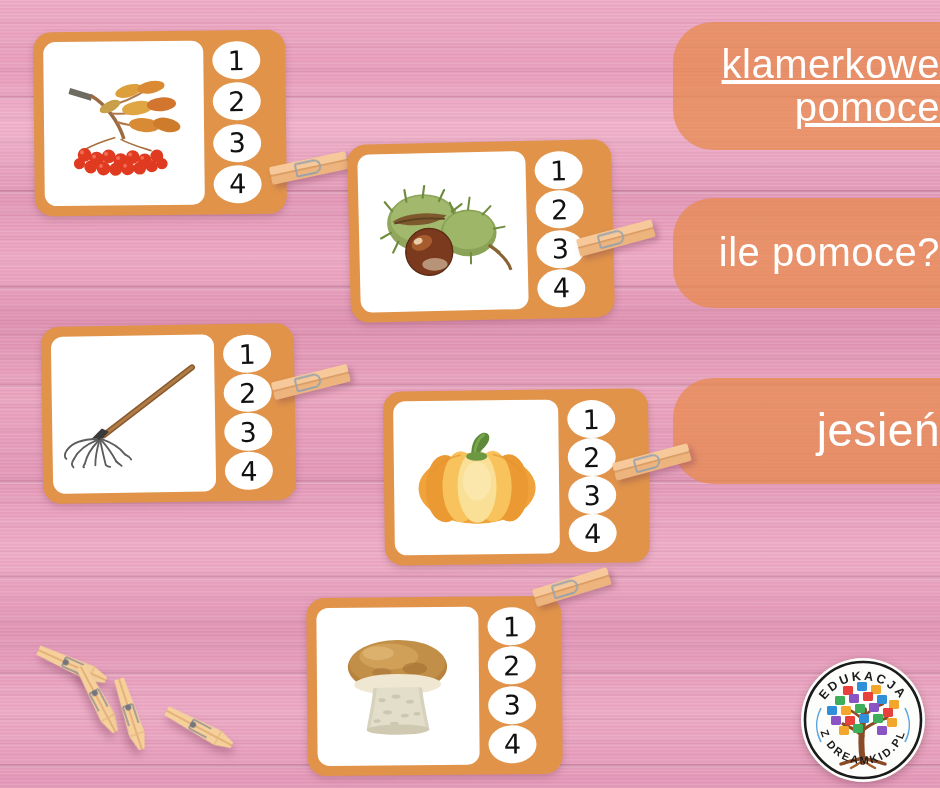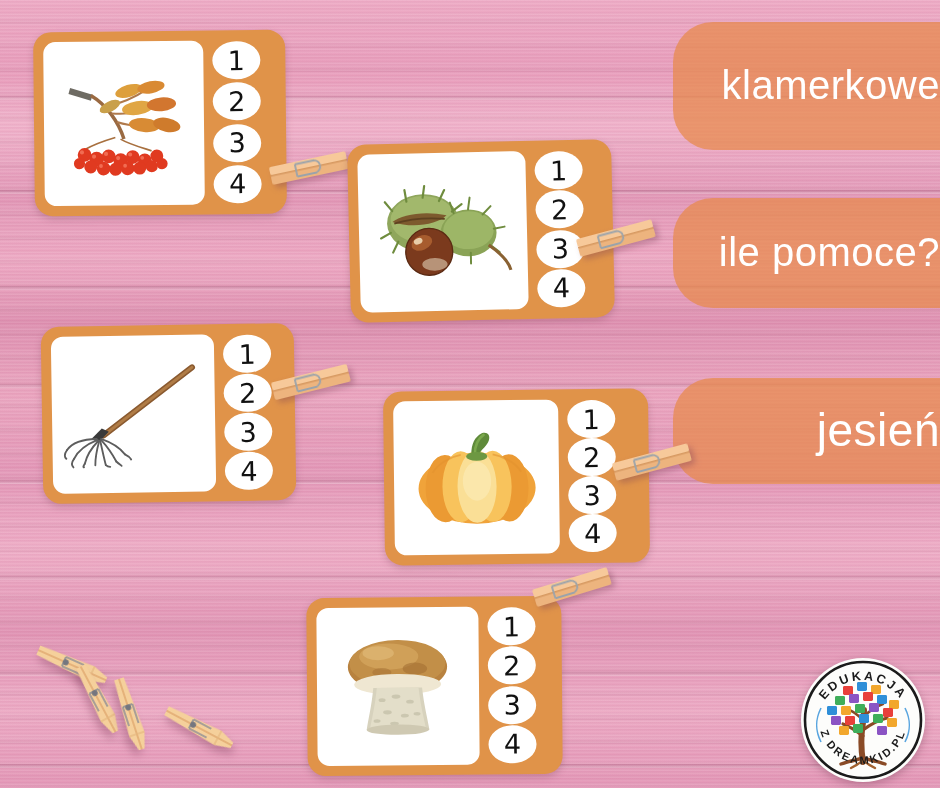--- a/index.html
+++ b/index.html
@@ -71,21 +71,21 @@
     color: #ffffff;
     letter-spacing: 0.5px;
     font-weight: 300;
   }
   .banner-text {
     text-align: right;
     line-height: 1.08;
     font-weight: 300;
   }
   #banner-title  { left: 673px; top: 22px;  width: 285px; height: 128px; font-size: 40px; }
-  #banner-title .banner-text { width: 100%; }
+  #banner-title .banner-text { width: 100%; text-decoration: underline; }
   #banner-question { left: 673px; top: 198px; width: 285px; height: 110px; font-size: 40px; }
   #banner-season   { left: 673px; top: 378px; width: 285px; height: 106px; font-size: 46px; }
 
   
   .card {
     position: absolute;
     background: #e09349;
     border-radius: 18px;
     display: flex;
     padding: 10px;
@@ -164,20 +164,21 @@
   <div class="plank-seam" style="top:286px"></div>
   <div class="plank-seam" style="top:384px"></div>
   <div class="plank-seam" style="top:480px"></div>
   <div class="plank-seam" style="top:576px"></div>
   <div class="plank-seam" style="top:672px"></div>
   <div class="plank-seam" style="top:764px"></div>
 
   <div class="banner" id="banner-title">
     <div class="banner-text">
       <div>klamerkowe</div>
+      <div>pomoce</div>
     </div>
   </div>
 
   <div class="banner" id="banner-question">
     <div class="banner-text">ile pomoce?</div>
   </div>
 
   <div class="banner" id="banner-season">
     <div class="banner-text">jesień</div>
   </div>

